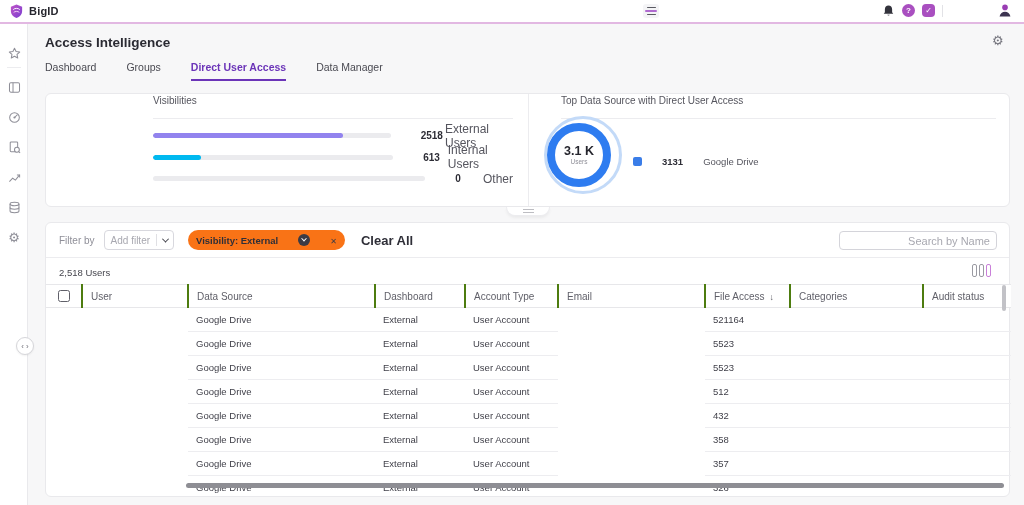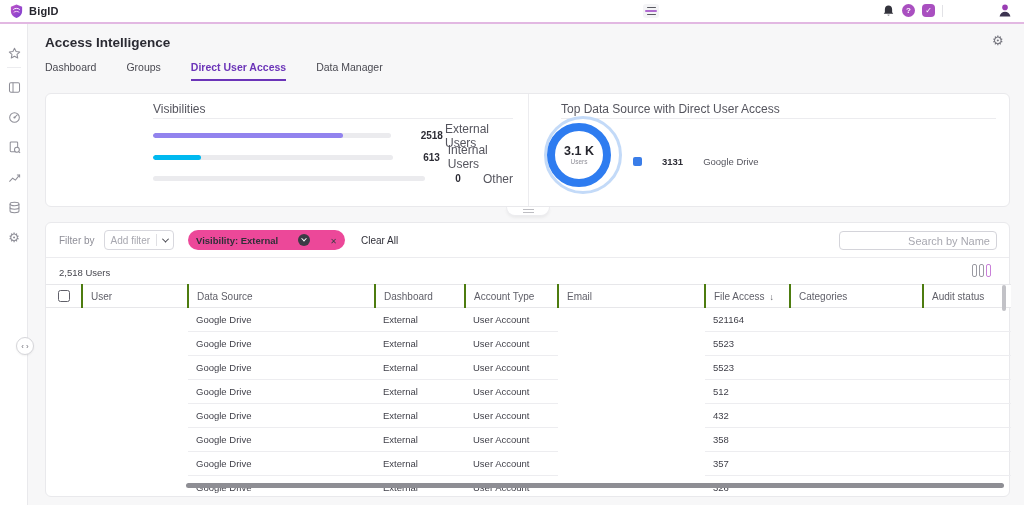--- a/index.html
+++ b/index.html
@@ -58,21 +58,21 @@
   .page-gear { position:absolute; left:992px; top:33px; font-size:13px; color:#75757e; cursor:pointer; }
   .tabs { position:absolute; left:45px; top:61px; display:flex; gap:30px; }
   .tab { font-size:10.5px; color:#4a4a52; padding-bottom:6px; cursor:pointer; }
   .tab.active { color:#6b34b8; font-weight:bold; border-bottom:2.5px solid #6b34b8; }
 
   
   .card { position:absolute; background:#fff; border:1px solid #e9e9ec; border-radius:6px; }
   .summary-card { left:45px; top:93px; width:965px; height:114px; }
   .table-card   { left:45px; top:222px; width:965px; height:275px; overflow:visible; }
 
-  .panel-title { position:absolute; top:8px; font-size:12px; color:#55555e;text-align:center; }
+  .panel-title { position:absolute; top:1px; font-size:10px; color:#55555e;text-align:center; }
   .panel-divider { position:absolute; top:24px; height:1px; background:#ececef; }
   .v-divider { position:absolute; left:482px; top:0; width:1px; height:112px; background:#ececef; }
 
   
   .vis-bars { position:absolute; left:107px; top:31px; width:360px; }
   .vis-bar-row { display:flex; align-items:center; height:21.5px; }
   .bar-track { width:275px; height:5px; border-radius:3px; background:#ebebee; overflow:hidden; }
   .bar-fill { height:100%; border-radius:3px; }
   .bar-value { width:27px; margin-left:30px; font-size:10px; font-weight:bold; color:#2d2d36; }
   .bar-label { font-size:12px; color:#55555e; margin-left:1px; }
@@ -100,28 +100,28 @@
                 align-items:center; padding-left:13px; border-bottom:1px solid #ececef; }
   .filter-by { font-size:10px; color:#8f8f98; margin-right:9px; }
   .add-filter { display:flex; align-items:center; height:20px; border:1px solid #d8d8de;
                 border-radius:4px; background:#fff; margin-right:14px; cursor:pointer; }
   .add-filter .ph { font-size:10px; color:#a8a8b0; padding:0 6px; }
   .add-filter .sep { width:1px; height:12px; background:#e0e0e4; }
   .chev { width:5px; height:5px; border-right:1.4px solid #3d3d46; border-bottom:1.4px solid #3d3d46;
           transform:rotate(45deg) translate(-1px,-1px); }
   .add-filter .chev-box { width:16px; display:flex; align-items:center; justify-content:center; }
   .chip { display:flex; align-items:center; gap:20px; height:20px; padding:0 8px; border-radius:10px;
-          background:#ec4899; margin-right:16px; cursor:pointer; }
+          background:#f97316; margin-right:16px; cursor:pointer; }
   .chip-label { font-size:9.5px; font-weight:bold; color:#2f2f38; }
   .chip-circle { width:12px; height:12px; border-radius:50%; background:#3b3b45; display:flex;
                  align-items:center; justify-content:center; cursor:pointer; }
   .chip-circle .chev { width:4px; height:4px; border-color:#fff; border-width:1.2px; transform:rotate(45deg) translate(-1px,-1px); }
   .chip-x { font-size:10px; color:#3d3d46; cursor:pointer; }
   .chip-x::after { content:"\2715"; font-size:8px; }
-  .clear-all { font-size:10px; font-weight:normal; color:#2f2f38; cursor:pointer; }
+  .clear-all { font-size:13px; font-weight:bold; color:#2f2f38; cursor:pointer; }
   .name-search { position:absolute; right:12px; top:8px; width:158px; height:19px; border:1px solid #d4d4da;
                  border-radius:4px; background:#fff; display:flex; align-items:center; }
   .name-search input { border:none; outline:none; background:transparent; flex:1; padding-left:8px;
                        font-family:inherit; font-size:11px; color:#55555e;text-align:right; }
   .name-search input::placeholder { color:#a8a8b0; }
   .name-search svg { margin-right:6px; }
 
   
   .count-label { position:absolute; left:13px; top:44px; font-size:9.5px; color:#46464e; }
   .col-chooser { position:absolute; right:18px; top:41px; display:flex; gap:2px; cursor:pointer; }

